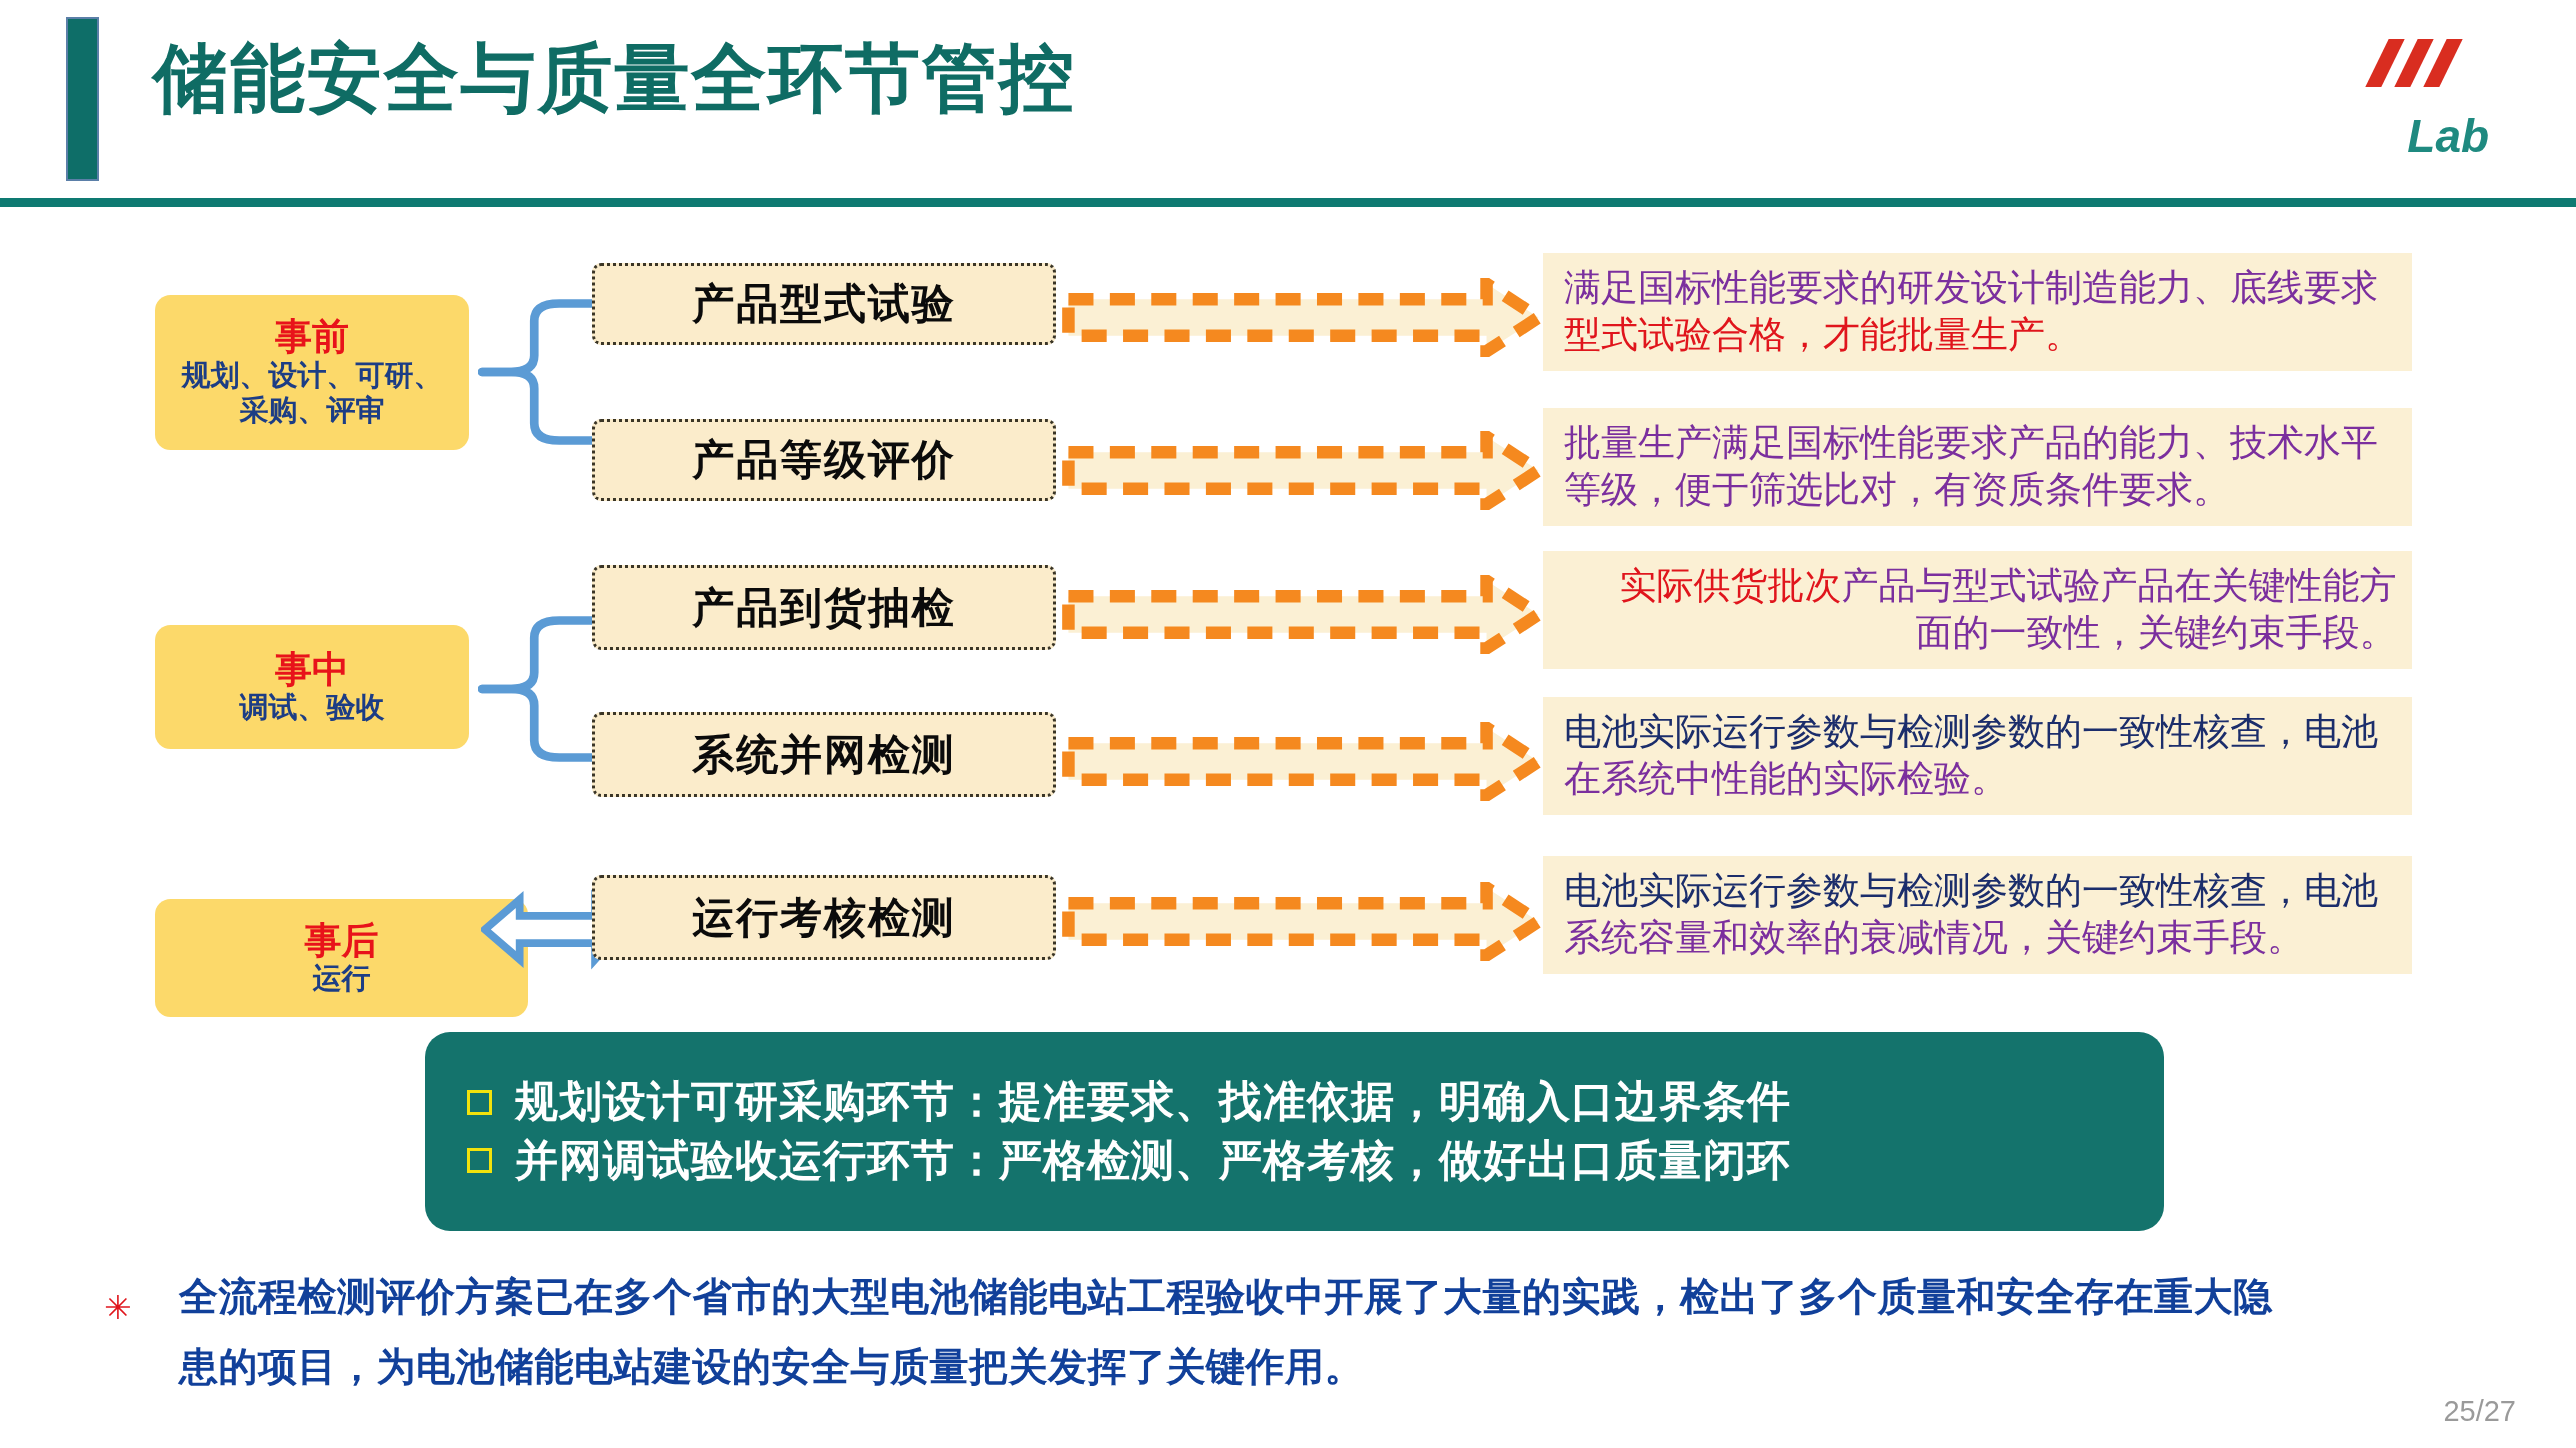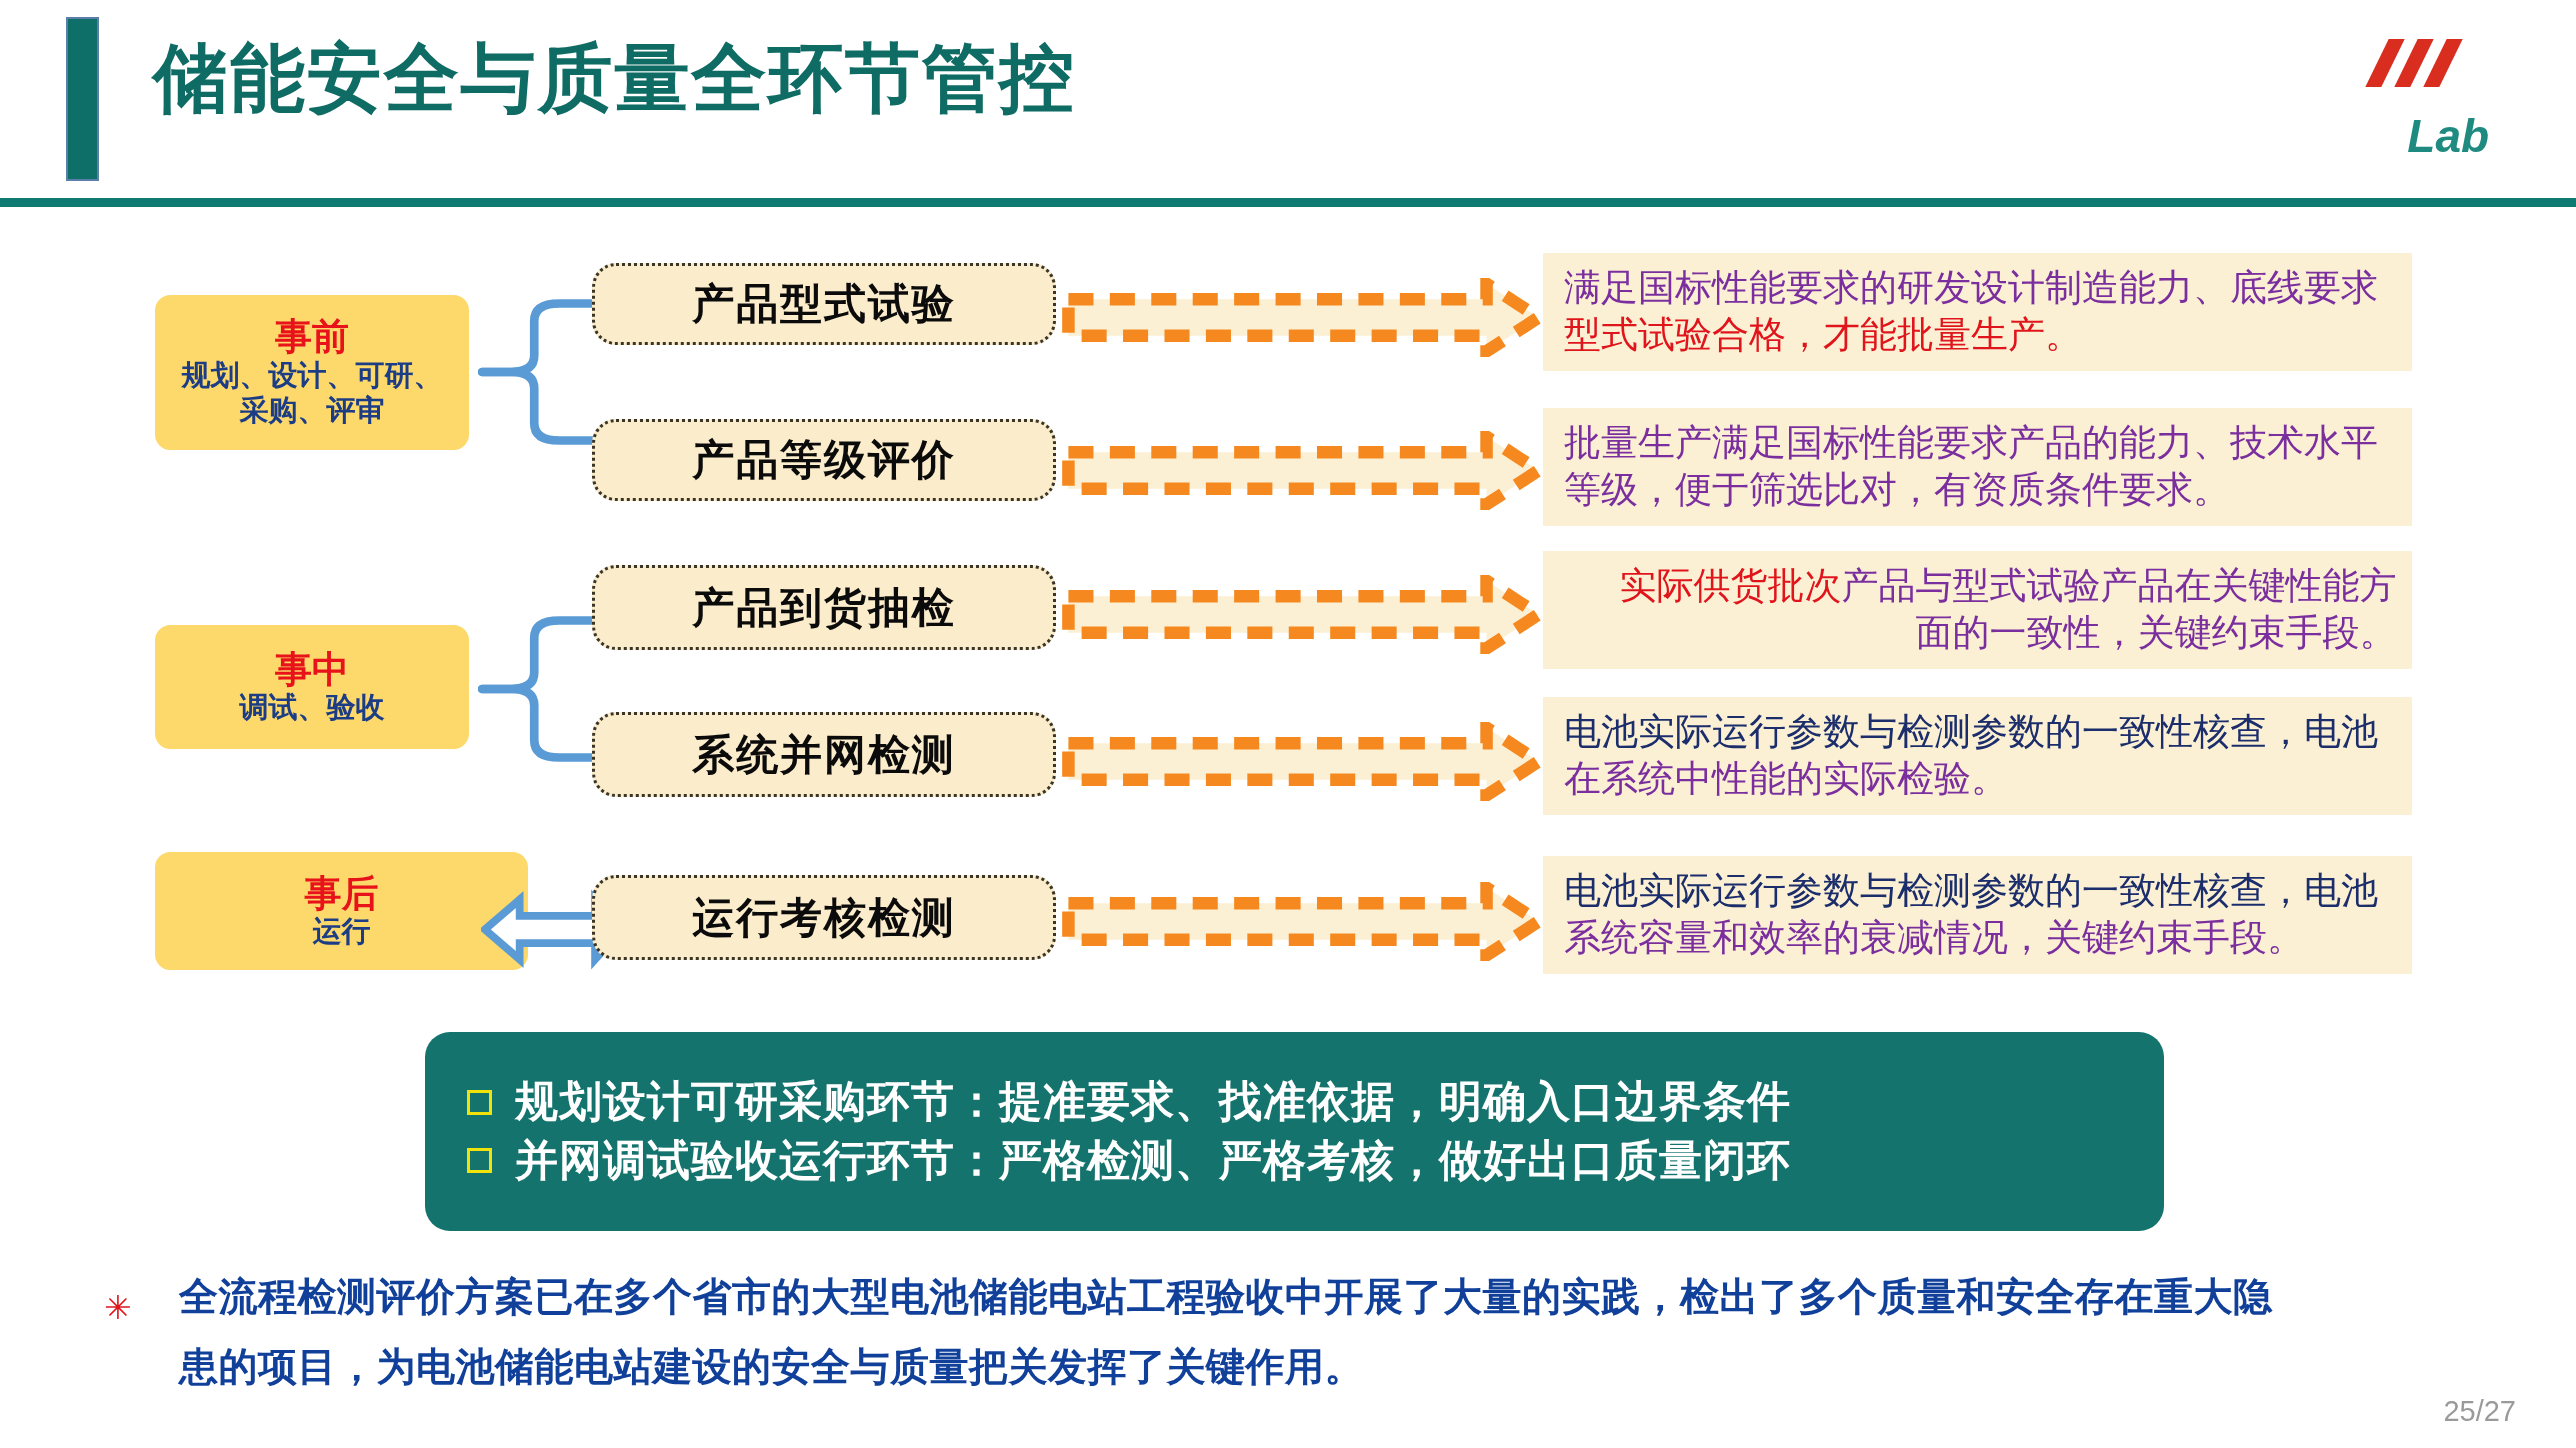--- a/index.html
+++ b/index.html
@@ -49,21 +49,21 @@
     display: flex; flex-direction: column;
     align-items: center; justify-content: center;
     text-align: center; padding: 3.9px 5.8px;
   }
   .phase-main { font-size: 37px; font-weight: bold; color: #e8131a; line-height: 1.12; }
   .phase-sub  { font-size: 29px; font-weight: bold; color: #1c3d85; line-height: 1.22; }
 
   
   .proc-box {
     position: absolute; background: #fbeccb;
-    border: 3.9px dotted #3a3526; border-radius: 24px;
+    border: 3.9px dotted #3a3526; border-radius: 9px;
     display: flex; align-items: center; justify-content: center;
   }
   .proc-label { font-size: 42px; font-weight: bold; color: #0b0b0b; letter-spacing: 1.9px; }
 
   
   .desc-box {
     position: absolute; background: #fbf0d4;
     padding: 7.7px 15.5px 7.7px 21px;
     display: flex; flex-direction: column; justify-content: center;
   }
@@ -147,21 +147,21 @@
   <div class="phase-box" style="left:155px; top:625px; width:314px; height:124px;">
     <div class="phase-main">事中</div>
     <div class="phase-sub">调试、验收</div>
   </div>
 
   <svg class="brace" style="left:478px; top:607px;" width="126" height="164" viewBox="0 0 130 170">
     <path d="M4 85 L34 85 Q58 85 58 68 L58 32 Q58 14 84 14 L126 14" fill="none" stroke="#5b9bd5" stroke-width="9" stroke-linecap="round"></path>
     <path d="M4 85 L34 85 Q58 85 58 102 L58 138 Q58 156 84 156 L126 156" fill="none" stroke="#5b9bd5" stroke-width="9" stroke-linecap="round"></path>
   </svg>
 
-  <div class="phase-box" style="left:155px; top:852px; width:373px; height:118px;">
+  <div class="phase-box" style="left:155px; top:899px; width:373px; height:118px;">
     <div class="phase-main">事后</div>
     <div class="phase-sub">运行</div>
   </div>
 
   <svg class="hollow-arrow" style="left:481px; top:884px;" width="145" height="92" viewBox="0 0 150 95">
     <path d="M4 47 L40 16 L40 33 L118 33 L118 16 L146 47 L118 78 L118 61 L40 61 L40 78 Z" fill="#ffffff" stroke="#5b9bd5" stroke-width="8" stroke-linejoin="miter"></path>
   </svg>
 
   <div class="proc-box" style="left:592px; top:263px; width:464px; height:82px;">
     <span class="proc-label">产品型式试验</span>

